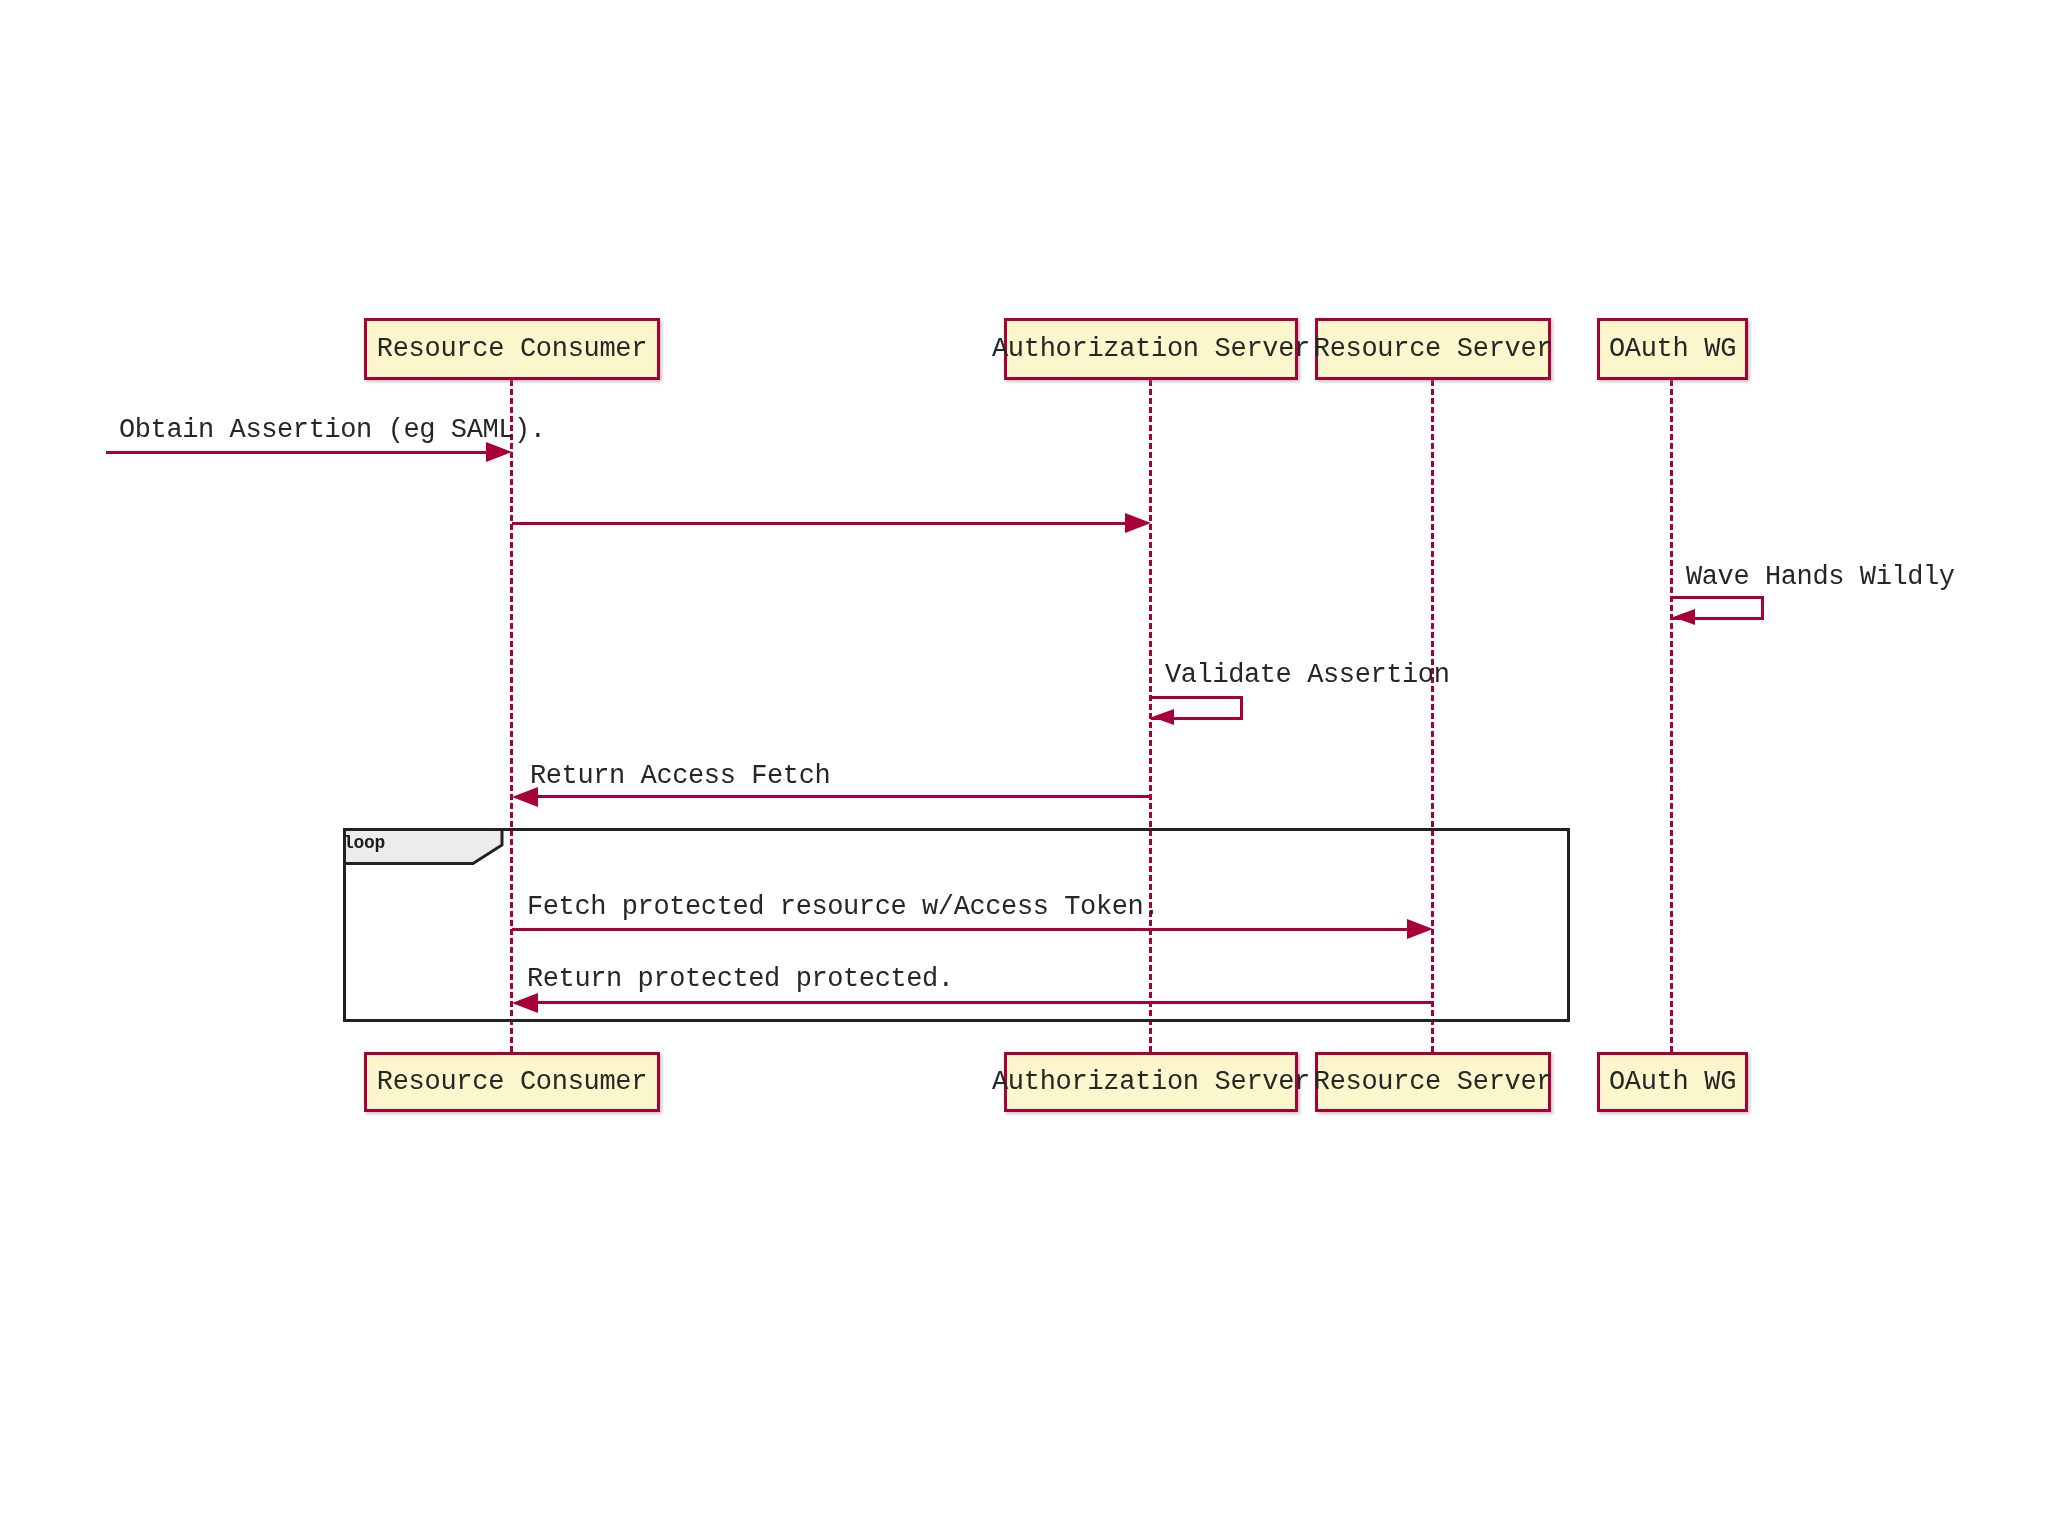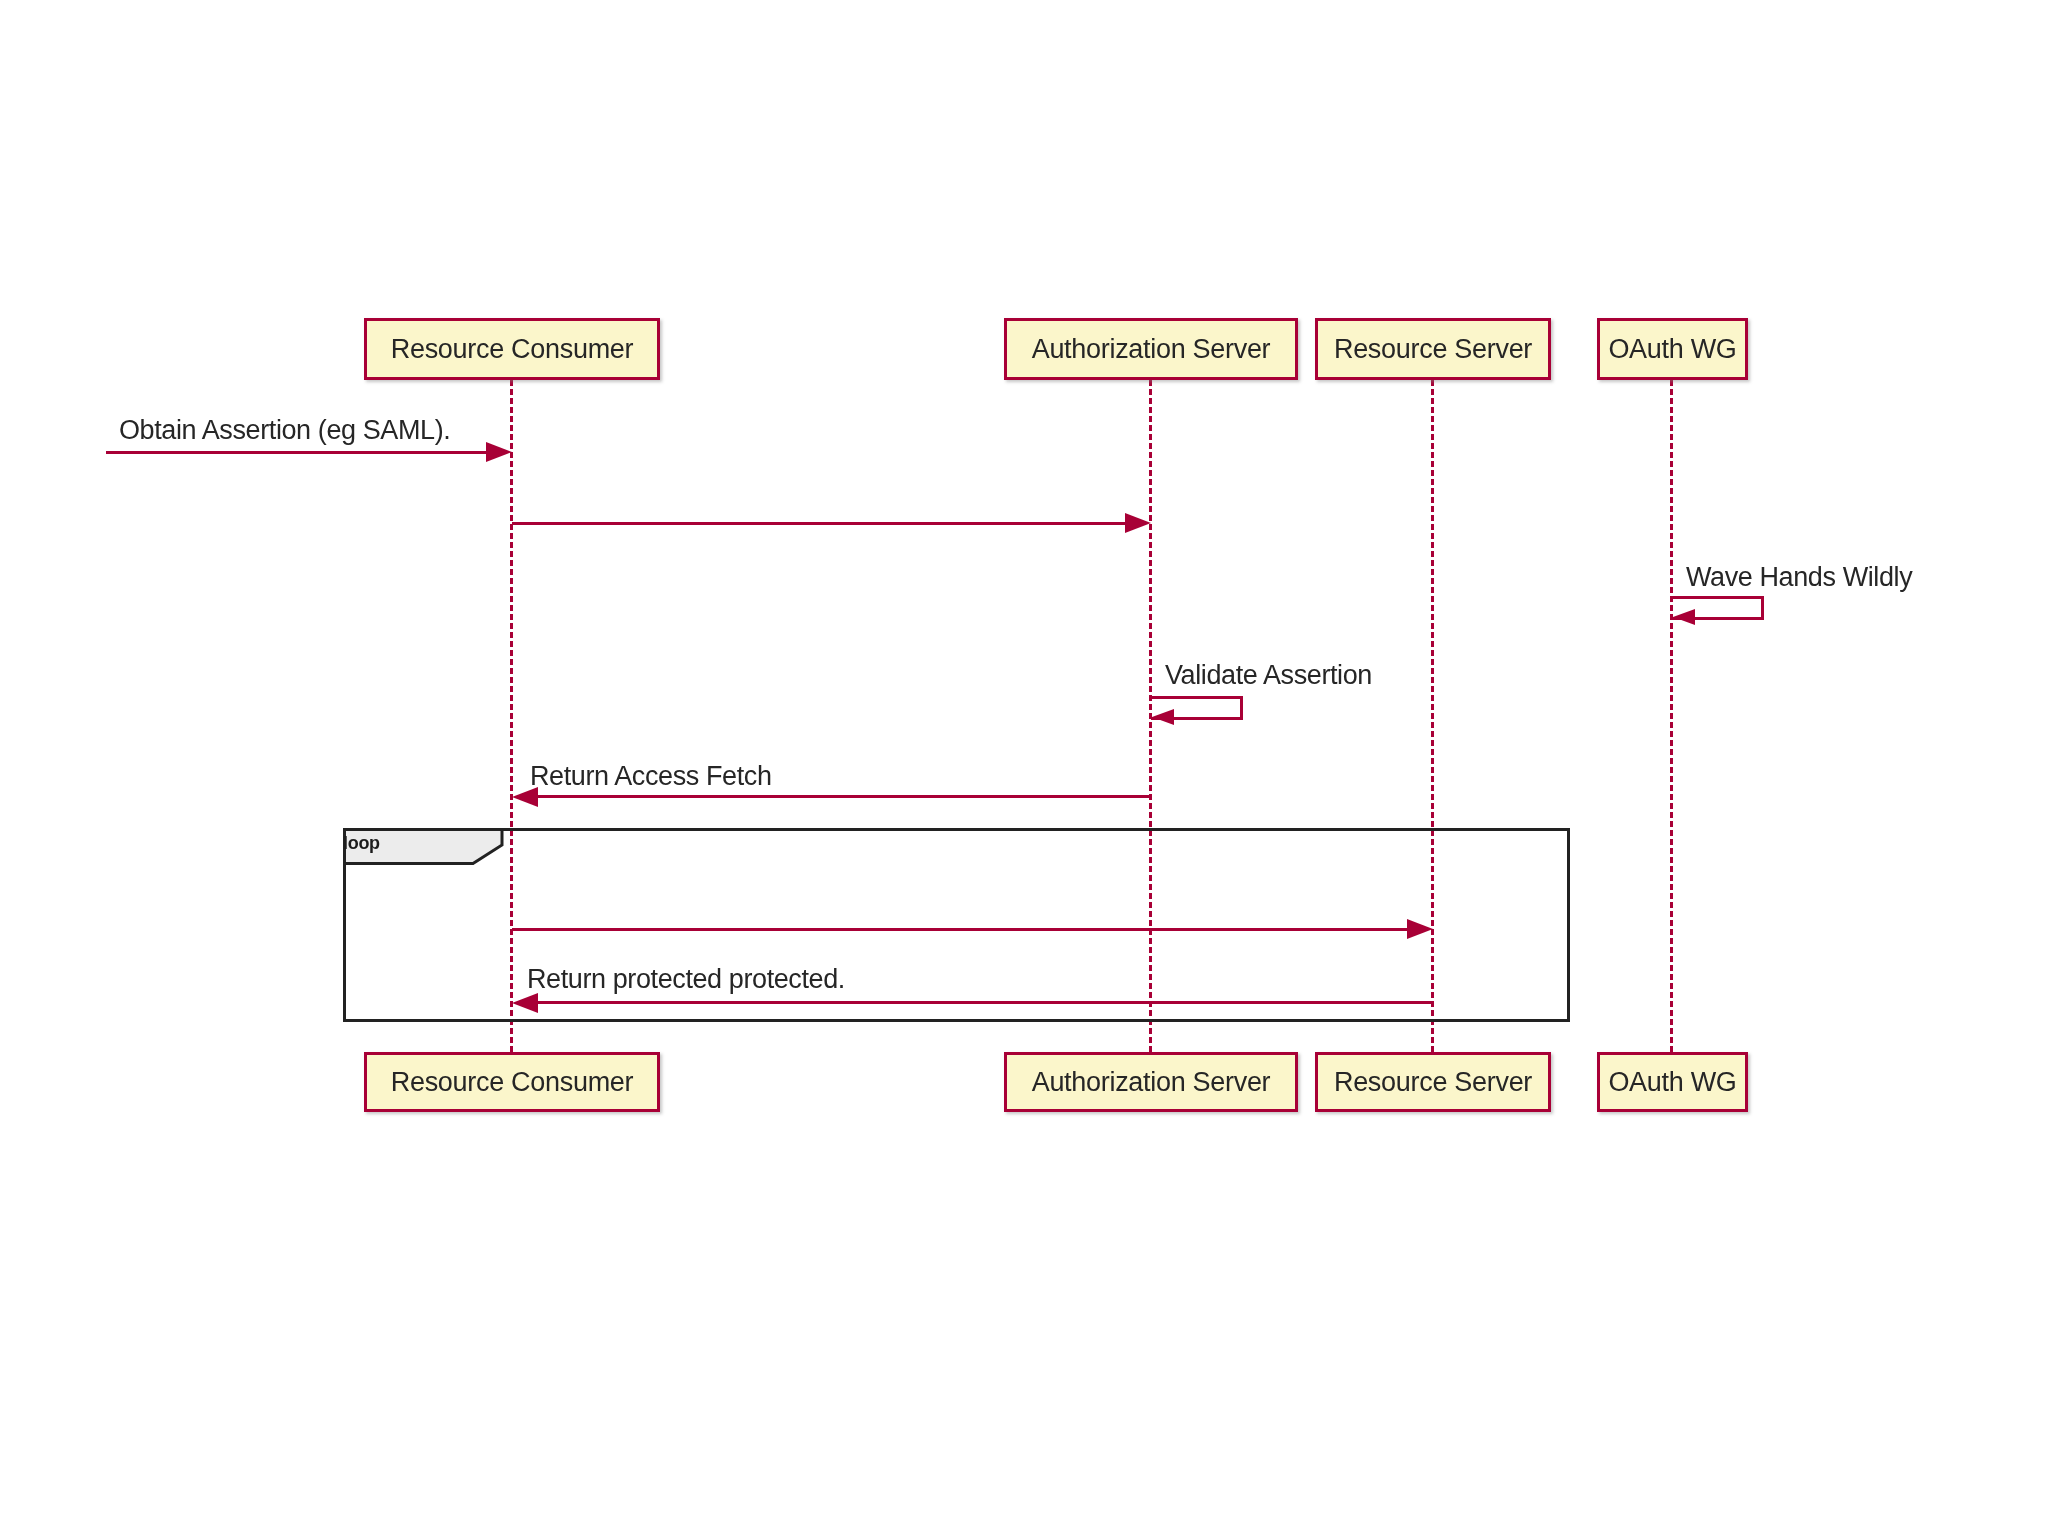--- a/index.html
+++ b/index.html
@@ -1,18 +1,18 @@
 <!DOCTYPE html>
 <html><head>
 <meta charset="utf-8">
 <style>
   html,body{margin:0;padding:0;background:#ffffff;}
   #slide{
     position:relative;width:2048px;height:1304px;background:#ffffff;overflow:hidden;
-    font-family:Liberation Sans, sans-serif;color:#262626;
+    font-family:Liberation Mono, monospace;color:#262626;
   }
   
   .lifeline{position:absolute;top:380px;height:672px;width:0;border-left:3px dashed #A80036;}
   
   .actor{
     position:absolute;background:#FBF6CB;border:3px solid #A80036;box-sizing:border-box;
     display:flex;align-items:center;justify-content:center;
     font-size:27px;letter-spacing:-0.3px;color:#262626;white-space:nowrap;
     box-shadow:2px 2px 3px rgba(130,130,130,0.45);
   }
@@ -70,20 +70,21 @@
   <div class="mlabel" style="left:530px;top:761px">Return Access Fetch</div>
   <div class="mline" style="left:537px;top:795px;width:614px"></div>
   <div class="head-l" style="left:512px;top:787px"></div>
 
   <div class="loop-frame"></div>
   <svg class="loop-tab" width="164" height="40">
     <path d="M1.5,1.5 L159,1.5 L159,17 L130,35.5 L1.5,35.5 Z" fill="#ECECEC" stroke="#222222" stroke-width="3"></path>
   </svg>
   <div class="loop-label">loop</div>
 
+  <div class="mlabel" style="left:527px;top:892px">Fetch protected resource w/Access Token.</div>
   <div class="mline" style="left:512px;top:928px;width:897px"></div>
   <div class="head-r" style="left:1407px;top:919px"></div>
 
   <div class="mlabel" style="left:527px;top:964px">Return protected protected.</div>
   <div class="mline" style="left:537px;top:1001px;width:896px"></div>
   <div class="head-l" style="left:512px;top:993px"></div>
 
   <div class="actor bottom" style="left:364px;width:296px">Resource Consumer</div>
   <div class="actor bottom" style="left:1004px;width:294px">Authorization Server</div>
   <div class="actor bottom" style="left:1315px;width:236px">Resource Server</div>

